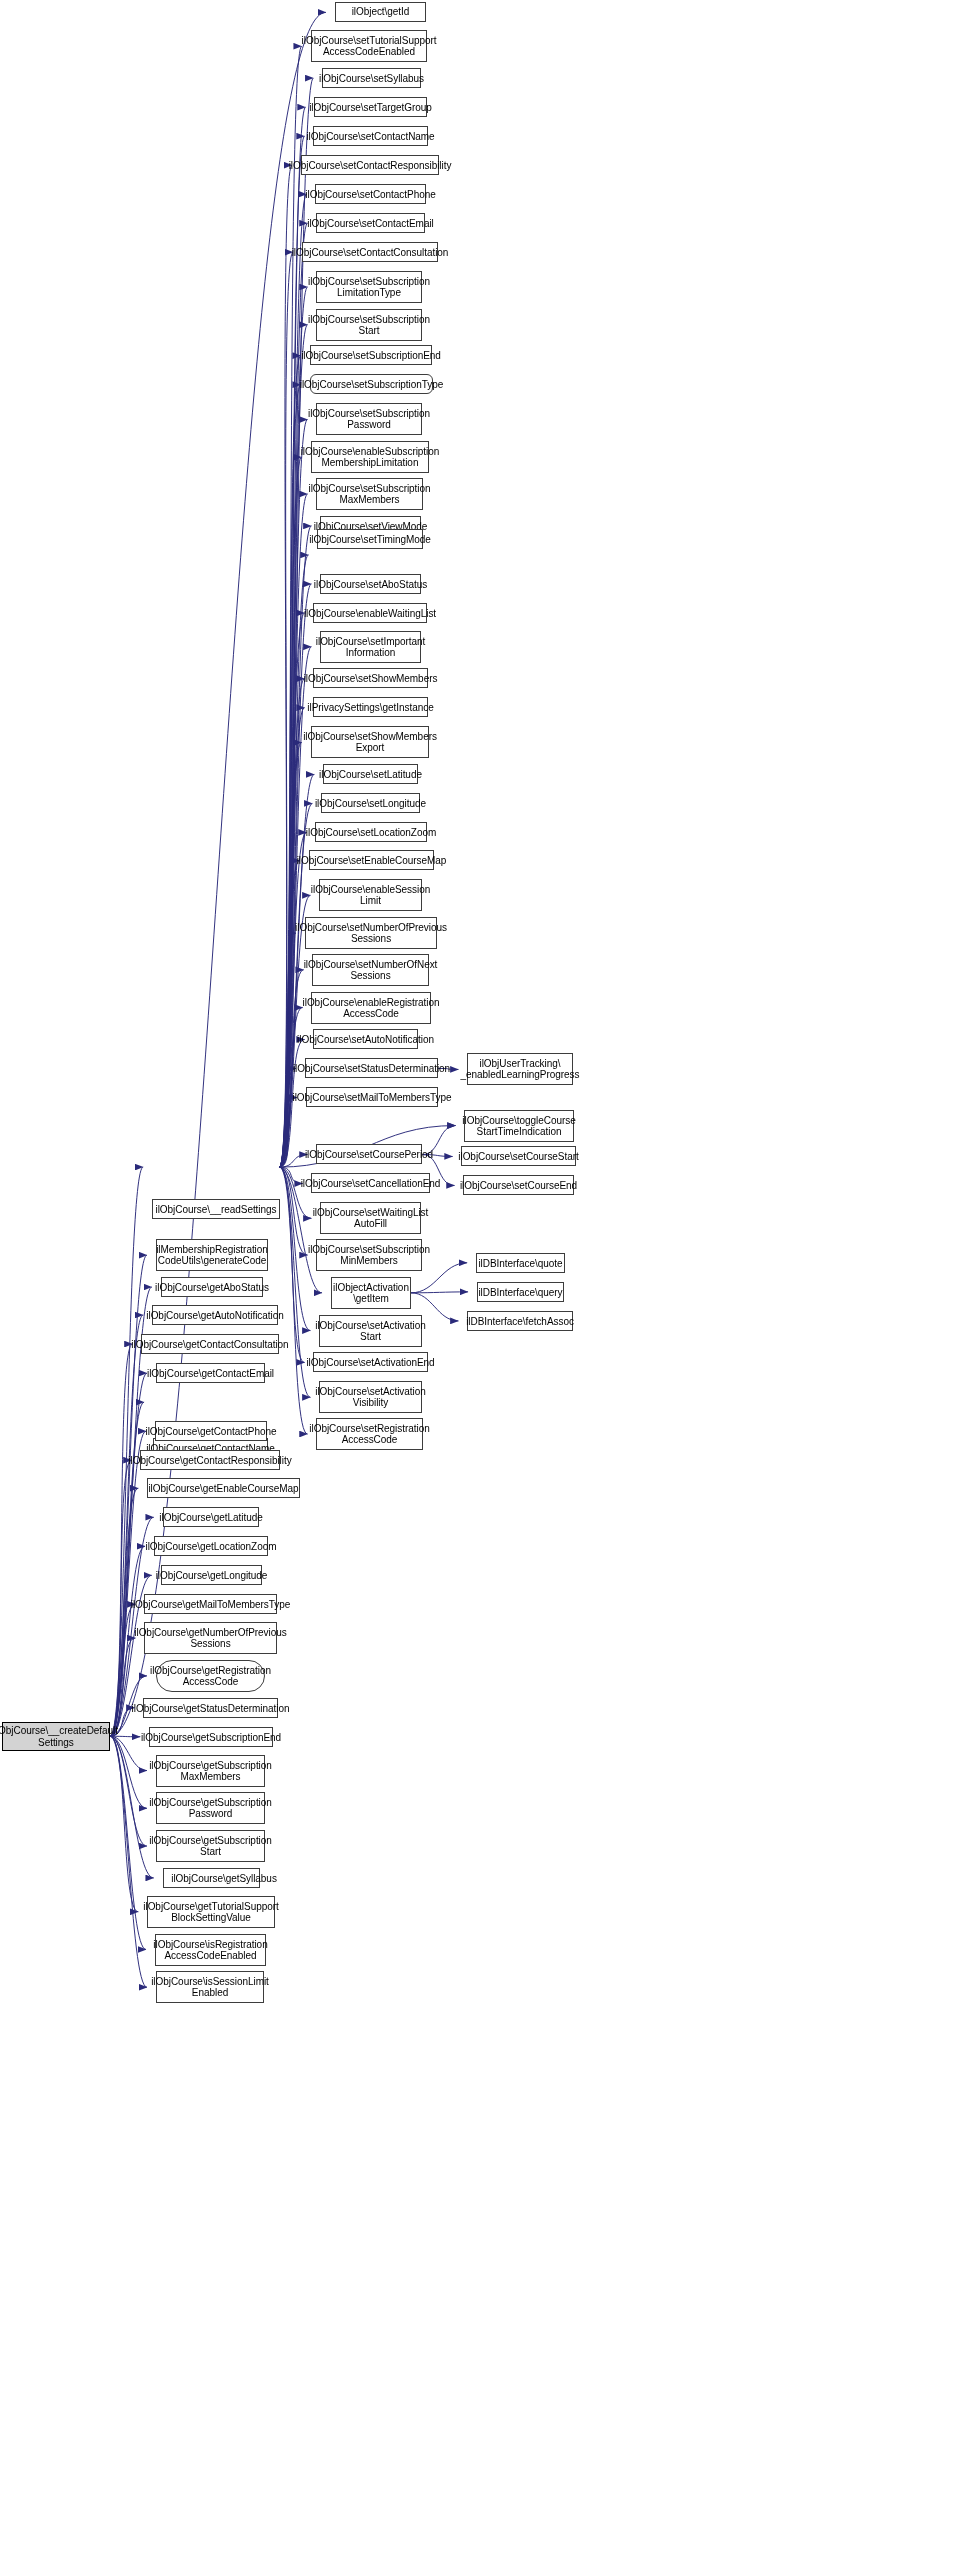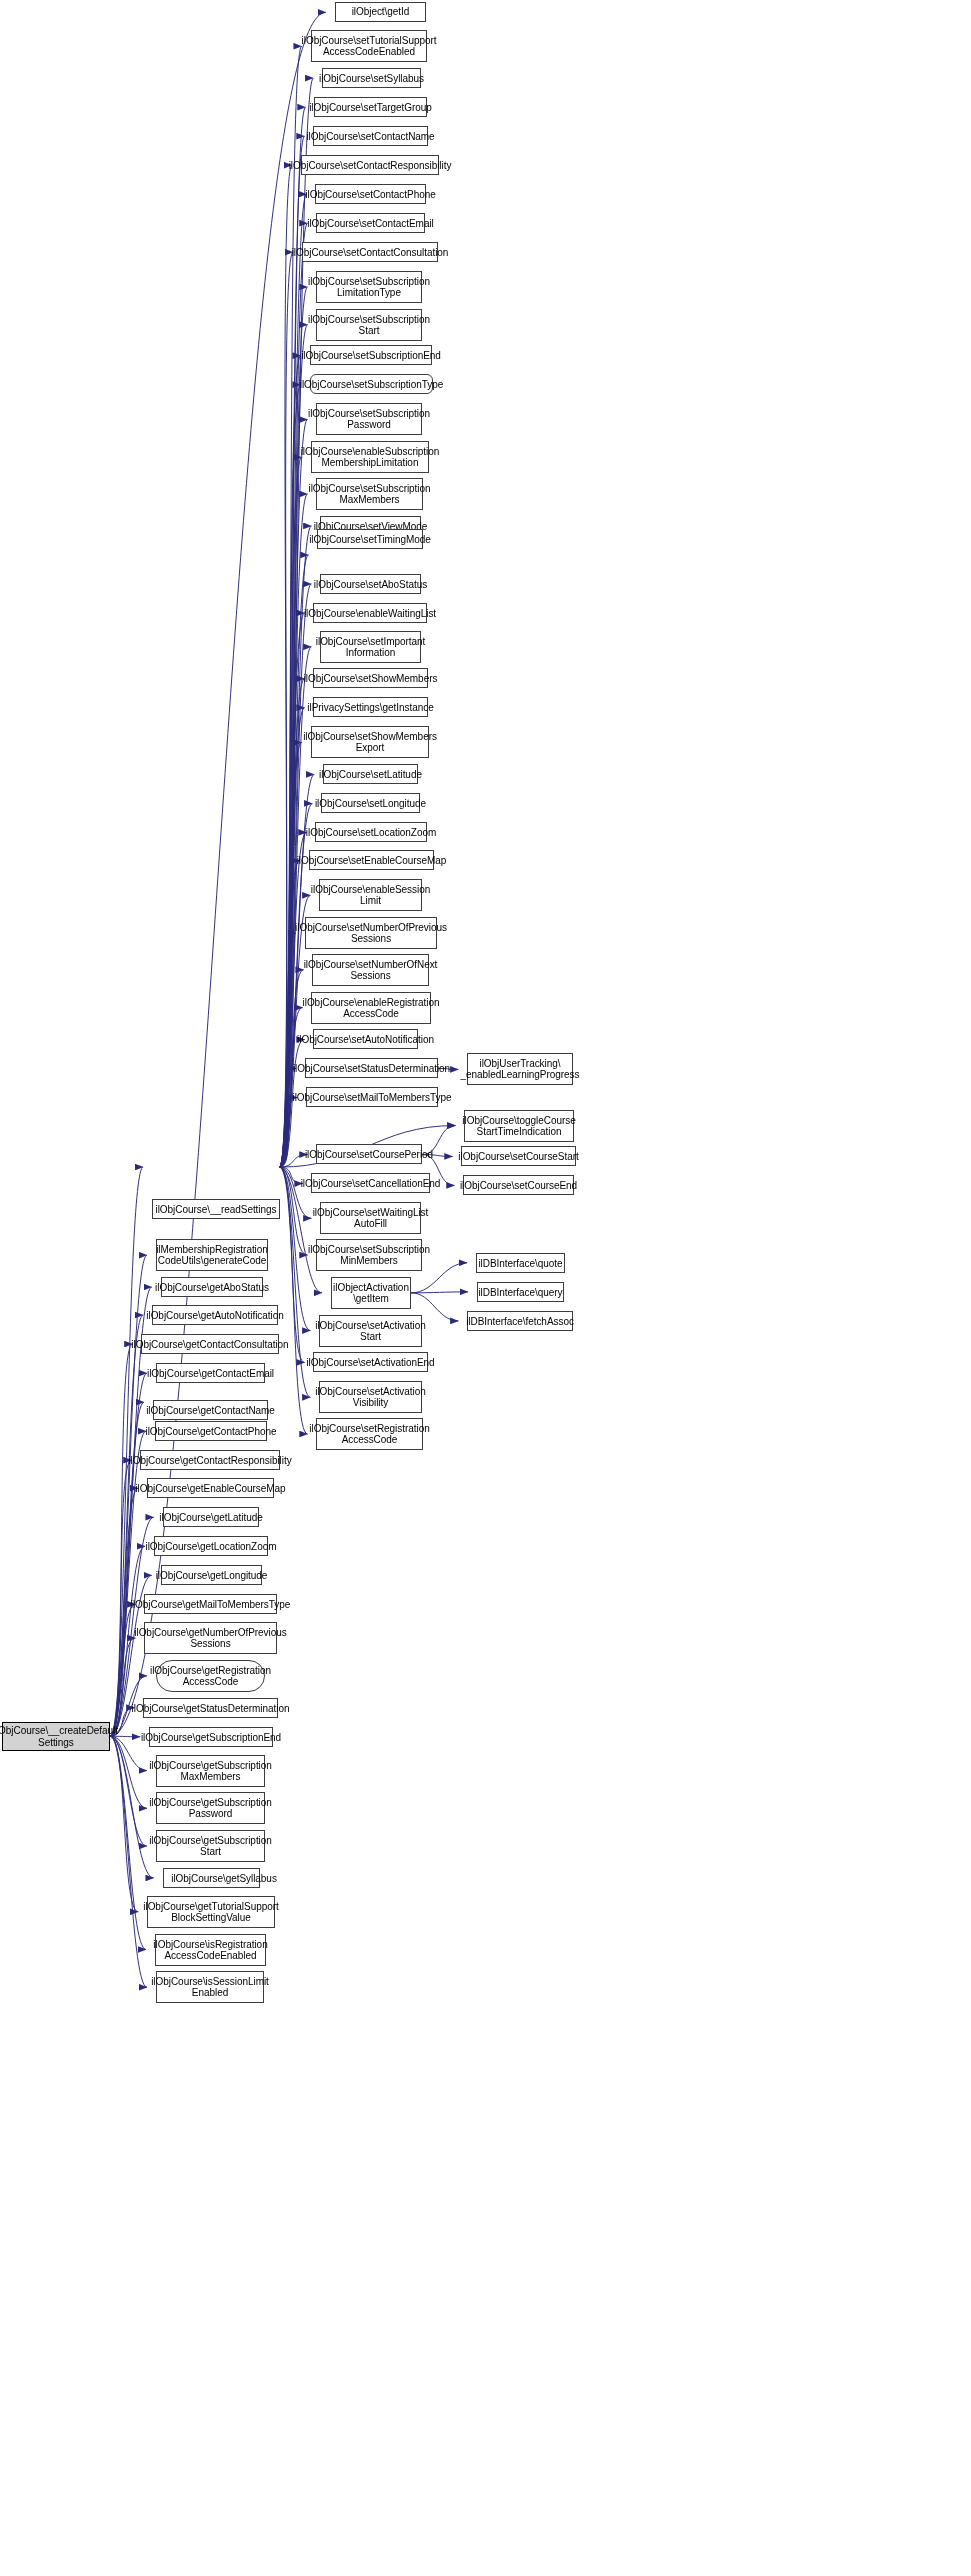--- a/index.html
+++ b/index.html
@@ -198,24 +198,24 @@
       <div class="node" style="left: 463px; top: 1175px; width: 111px; height: 20.3px;">ilObjCourse\setCourseEnd</div>
       <div class="node" style="left: 476px; top: 1253px; width: 89px; height: 20.3px;">ilDBInterface\quote</div>
       <div class="node" style="left: 477px; top: 1282px; width: 87px; height: 20.3px;">ilDBInterface\query</div>
       <div class="node" style="left: 467px; top: 1311px; width: 106px; height: 20.3px;">ilDBInterface\fetchAssoc</div>
       <div class="node" style="left: 156px; top: 1239px; width: 112px; height: 32px;">ilMembershipRegistration
 CodeUtils\generateCode</div>
       <div class="node" style="left: 161px; top: 1277px; width: 102px; height: 20.3px;">ilObjCourse\getAboStatus</div>
       <div class="node" style="left: 152px; top: 1305px; width: 126px; height: 20.3px;">ilObjCourse\getAutoNotification</div>
       <div class="node" style="left: 141px; top: 1334px; width: 138px; height: 20.3px;">ilObjCourse\getContactConsultation</div>
       <div class="node" style="left: 156px; top: 1363px; width: 109px; height: 20.3px;">ilObjCourse\getContactEmail</div>
-      <div class="node" style="left: 153px; top: 1400px; width: 115px; height: 20.3px;">ilObjCourse\getContactName</div>
+      <div class="node" style="left: 153px; top: 1438px; width: 115px; height: 20.3px;">ilObjCourse\getContactName</div>
       <div class="node" style="left: 155px; top: 1421px; width: 112px; height: 20.3px;">ilObjCourse\getContactPhone</div>
       <div class="node" style="left: 140px; top: 1450px; width: 140px; height: 20.3px;">ilObjCourse\getContactResponsibility</div>
-      <div class="node" style="left: 147px; top: 1478px; width: 127px; height: 20.3px;">ilObjCourse\getEnableCourseMap</div>
+      <div class="node" style="left: 147px; top: 1478px; width: 153px; height: 20.3px;">ilObjCourse\getEnableCourseMap</div>
       <div class="node" style="left: 163px; top: 1507px; width: 96px; height: 20.3px;">ilObjCourse\getLatitude</div>
       <div class="node" style="left: 154px; top: 1536px; width: 114px; height: 20.3px;">ilObjCourse\getLocationZoom</div>
       <div class="node" style="left: 161px; top: 1565px; width: 101px; height: 20.3px;">ilObjCourse\getLongitude</div>
       <div class="node" style="left: 144px; top: 1594px; width: 133px; height: 20.3px;">ilObjCourse\getMailToMembersType</div>
       <div class="node" style="left: 144px; top: 1622px; width: 133px; height: 32px;">ilObjCourse\getNumberOfPrevious
 Sessions</div>
       <div class="node" style="left: 156px; top: 1660px; width: 109px; height: 32px; border-radius: 16px;">ilObjCourse\getRegistration
 AccessCode</div>
       <div class="node" style="left: 143px; top: 1698px; width: 135px; height: 20.3px;">ilObjCourse\getStatusDetermination</div>
       <div class="node" style="left: 149px; top: 1727px; width: 124px; height: 20.3px;">ilObjCourse\getSubscriptionEnd</div>

